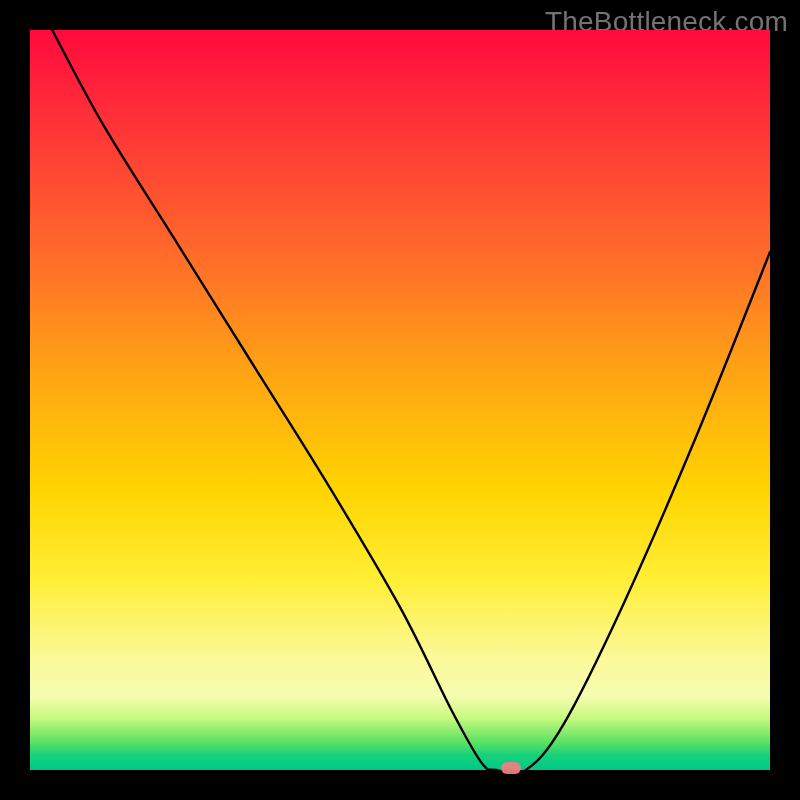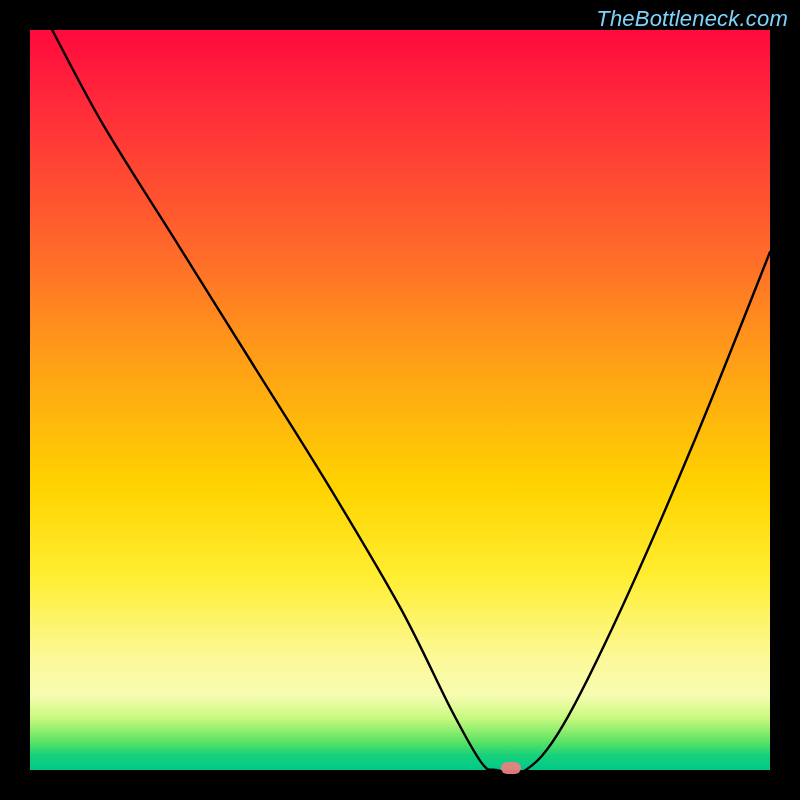--- a/index.html
+++ b/index.html
@@ -46,25 +46,24 @@
     width: 20px;
     height: 12px;
     border-radius: 6px;
     background: #e9817f;
     opacity: 0.95;
   }
   .watermark {
     position: absolute;
     top: 6px;
     right: 12px;
-    color: #7dd3fc;
-    font-size: 22px;
+    color: #737373;
+    font-size: 28px;
     font-weight: 500;
     letter-spacing: 0.2px;
-    font-style: italic;
   }
   svg.curve {
     position: absolute;
     left: 0;
     top: 0;
     width: 740px;
     height: 740px;
     pointer-events: none;
   }
 </style>

